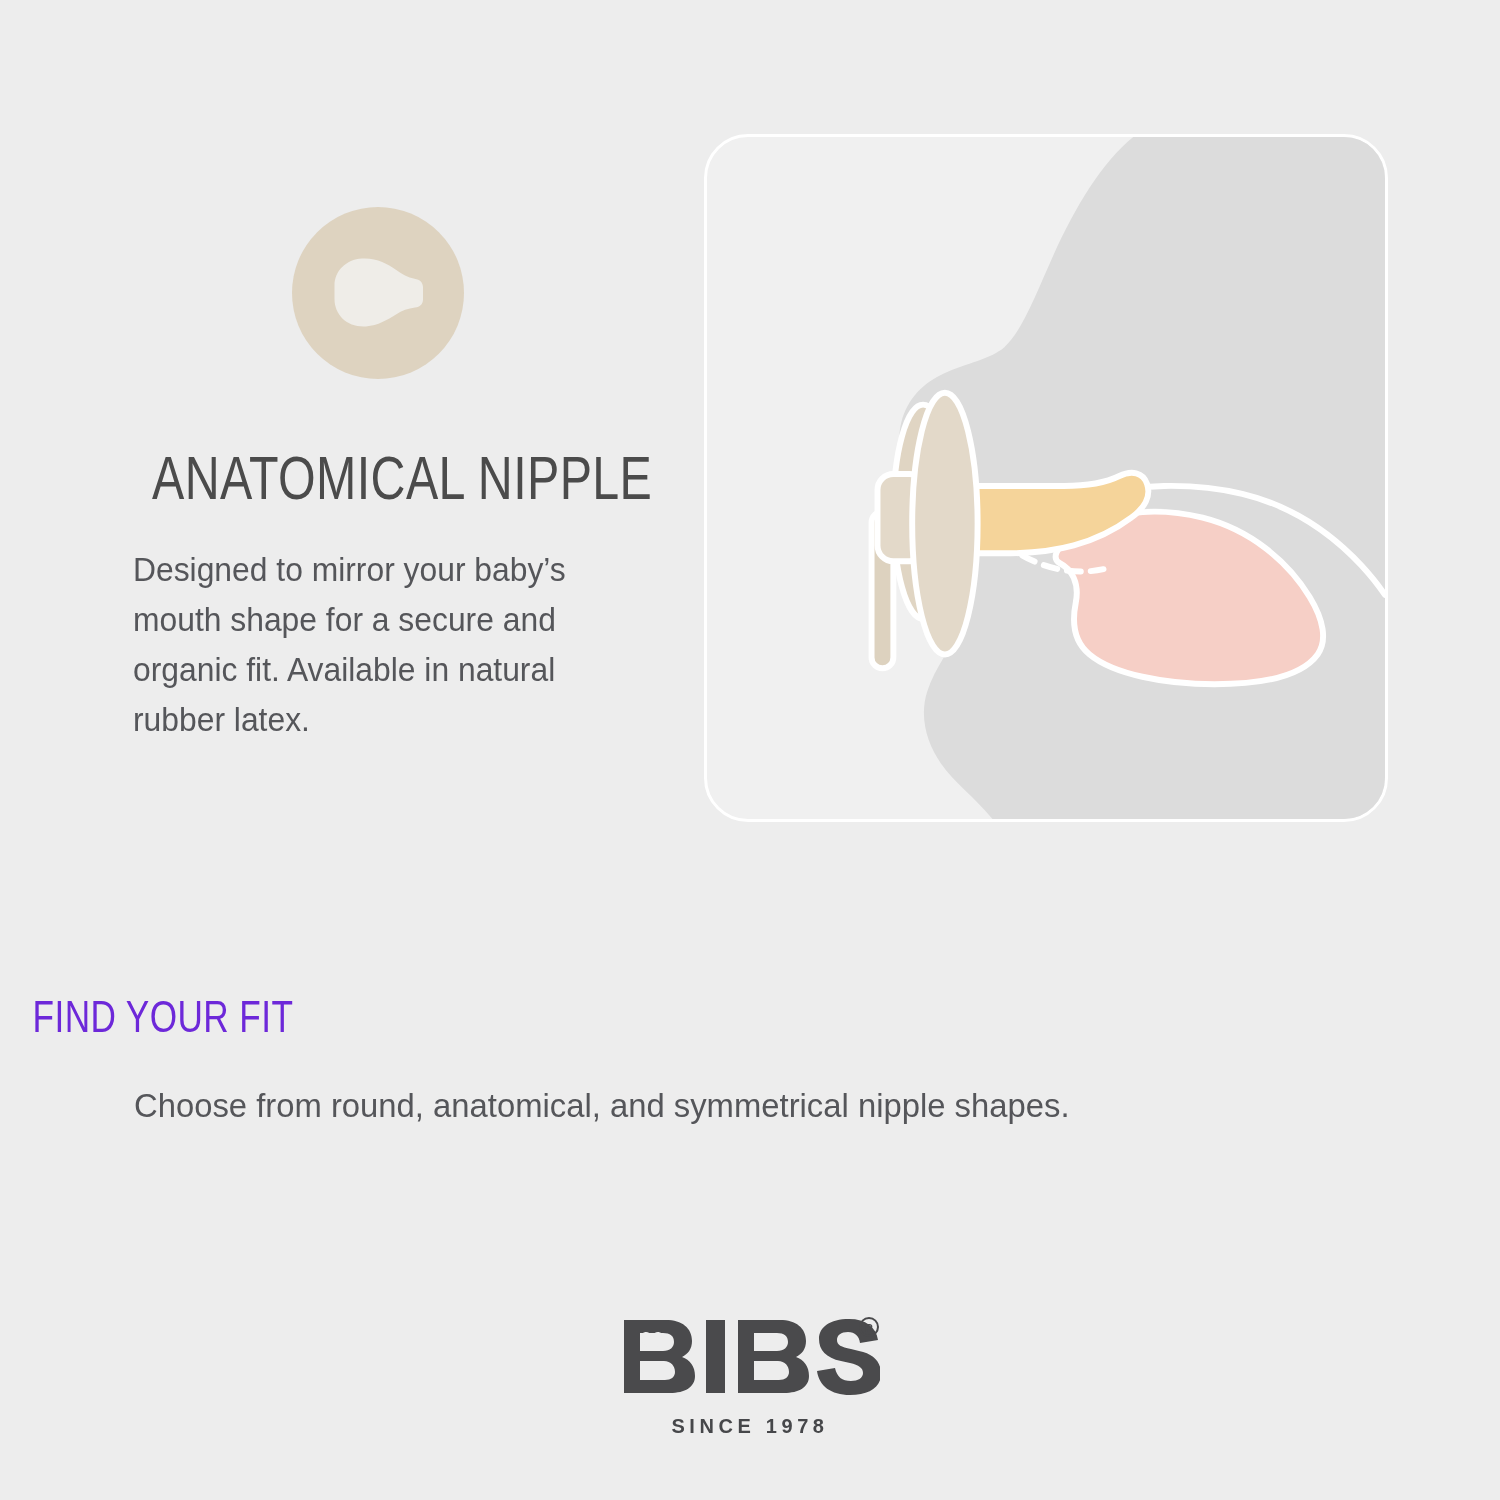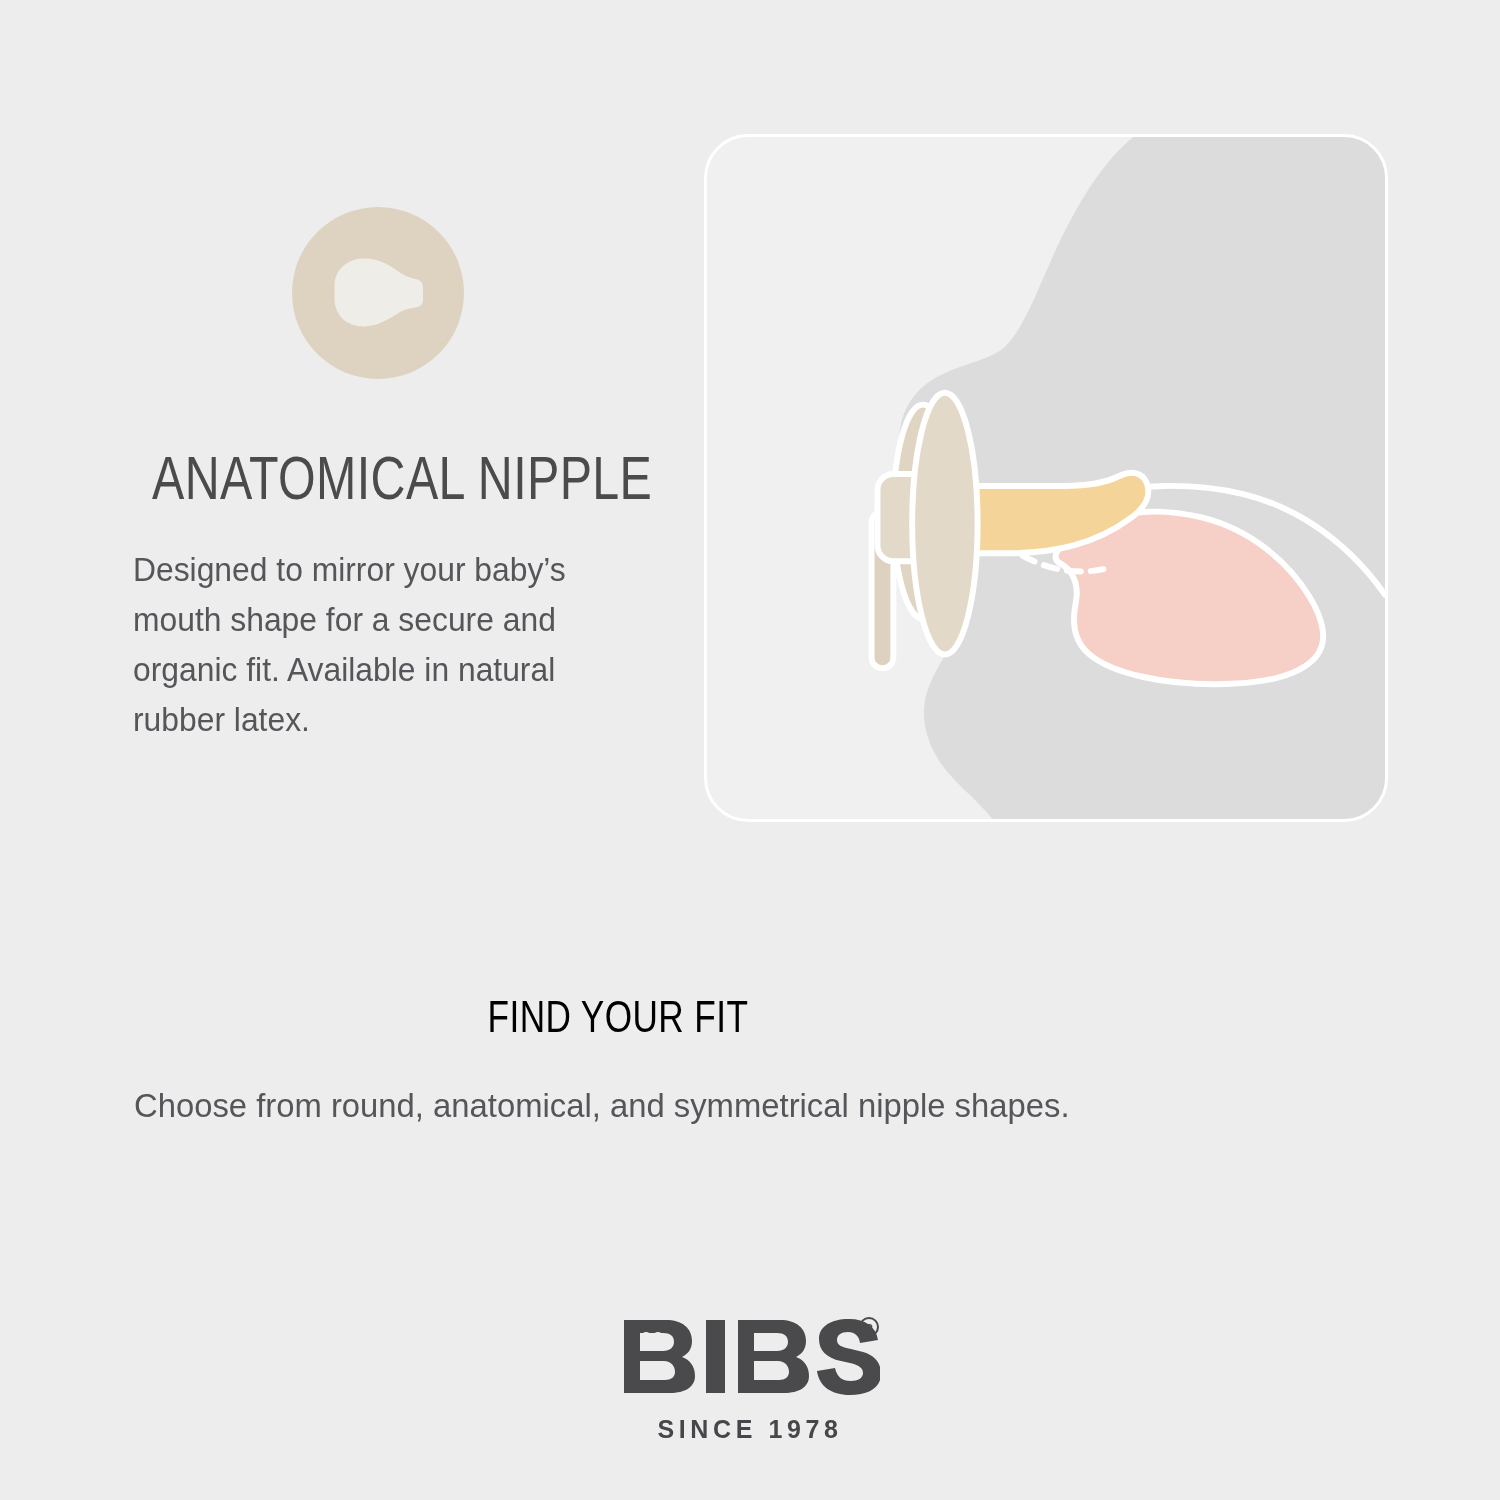--- a/index.html
+++ b/index.html
@@ -74,26 +74,26 @@
     overflow: hidden;
   }
   .illus-card svg { display: block; width: 100%; height: 100%; }
 
   
   .fit-title {
     position: absolute;
     left: 0;
     top: 995px;
     width: 1236px;
-    text-align: center;
+    text-align: left;
     font-size: 44px;
     line-height: 1;
     font-weight: 400;
     letter-spacing: 0.5px;
-    color: #000000;
+    color: #6d28d9;
   }
   .fit-title span {
     display: inline-block;
     transform: scaleX(0.80);
   }
   .fit-sub {
     position: absolute;
     left: 0;
     top: 1088px;
     width: 1204px;
@@ -118,21 +118,21 @@
   }
   .brand-mark {
     display: inline-block;
     position: relative;
     width: 260px;
     height: 80px;
   }
   .brand-mark svg { display: block; width: 100%; height: 100%; }
   .brand-since {
     margin-top: 16px;
-    font-size: 25px;
+    font-size: 20px;
     font-weight: 700;
     letter-spacing: 4.6px;
     color: #46474a;
   }
 </style>
 </head>
 <body>
 
 <div class="page">
 

